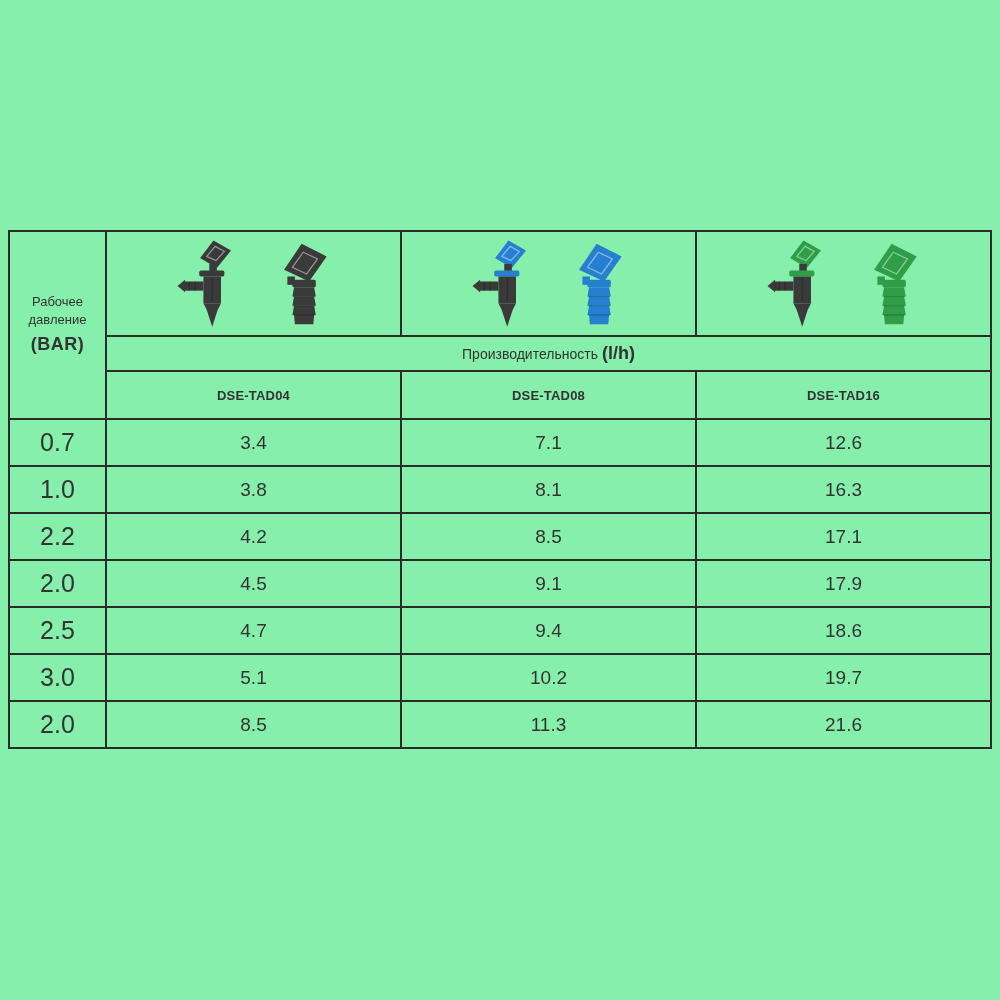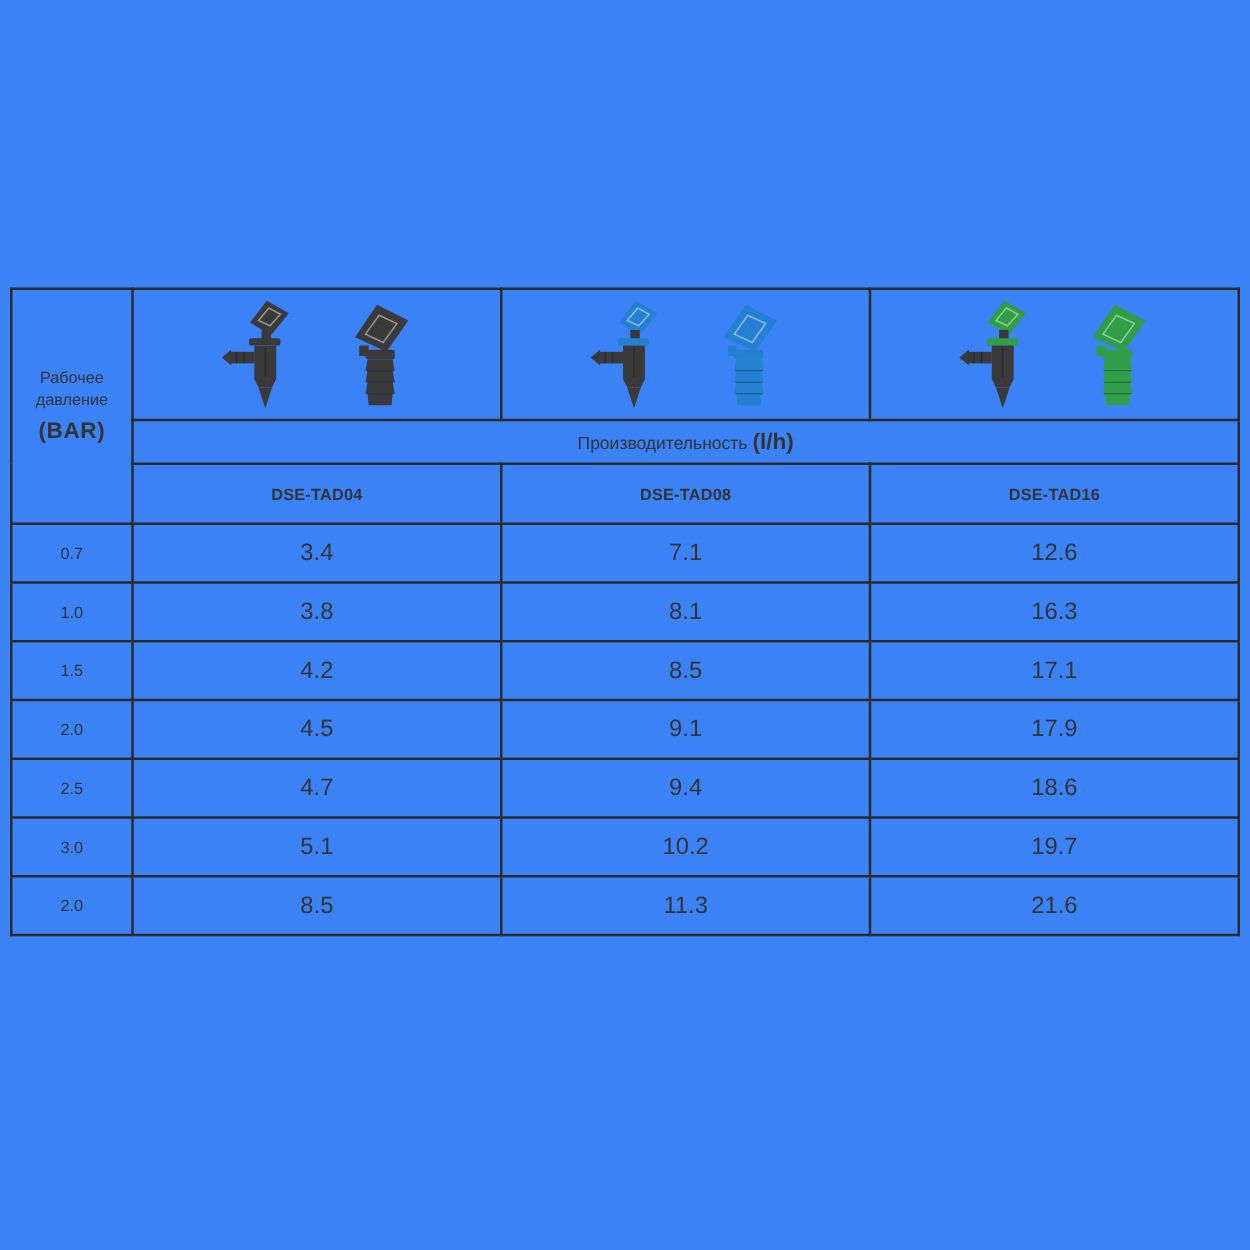--- a/index.html
+++ b/index.html
@@ -2,21 +2,21 @@
 <html style="--c-dark: #3a3a3a; --c-blue: #2680d2; --c-green: #2f9e47; --c-border: #2b2b2b; --c-text: #333333;"><head>
 <meta charset="utf-8">
 <style>
   html, body { margin: 0; padding: 0; }
   body {
     width: 1000px; height: 1000px;
     background: #ffffff;
     font-family: "Liberation Sans", sans-serif;
     color: var(--c-text, #333);
   }
-  .sheet { position: relative; width: 1000px; height: 1000px; background: #3b82f6; text-decoration: underline; }
+  .sheet { position: relative; width: 1000px; height: 1000px; background: #86efac; text-decoration: underline; }
   table.spec {
     position: absolute; left: 8px; top: 230px; width: 984px;
     border-collapse: collapse; table-layout: fixed;
   }
   table.spec td {
     border: 2px solid var(--c-border, #2b2b2b);
     text-align: center; vertical-align: middle;
     padding: 0;
   }
   .col-press { width: 97px; }
@@ -29,21 +29,21 @@
   .drip-wrap { display: flex; justify-content: center; align-items: center; gap: 40px; height: 100%; }
   .drip { display: inline-flex; }
   .drip svg { height: 92px; width: auto; display: block; }
 
   .cap-row td { height: 33px; font-size: 14px; }
   .cap-row .lh-unit { font-size: 18px; font-weight: bold; margin-left: 4px; }
 
   .model-row td { height: 46px; font-size: 13px; font-weight: bold; letter-spacing: .2px; }
 
   .data-row td { height: 45px; font-size: 19px; }
-  .data-row td.pressure { font-size: 13px; }
+  .data-row td.pressure { font-size: 25px; }
 
   
   .fill-dark  { fill: var(--c-dark); }
   .fill-blue  { fill: var(--c-blue); }
   .fill-green { fill: var(--c-green); }
   .mark { fill: none; stroke: rgba(255,255,255,.45); stroke-width: 1.5; }
   .seam { stroke: rgba(0,0,0,.35); stroke-width: 1; }
 </style>
 </head>
 <body>
@@ -189,21 +189,21 @@
       <td>7.1</td>
       <td>12.6</td>
     </tr>
     <tr class="data-row">
       <td class="pressure">1.0</td>
       <td>3.8</td>
       <td>8.1</td>
       <td>16.3</td>
     </tr>
     <tr class="data-row">
-      <td class="pressure">1.5</td>
+      <td class="pressure">2.2</td>
       <td>4.2</td>
       <td>8.5</td>
       <td>17.1</td>
     </tr>
     <tr class="data-row">
       <td class="pressure">2.0</td>
       <td>4.5</td>
       <td>9.1</td>
       <td>17.9</td>
     </tr>

